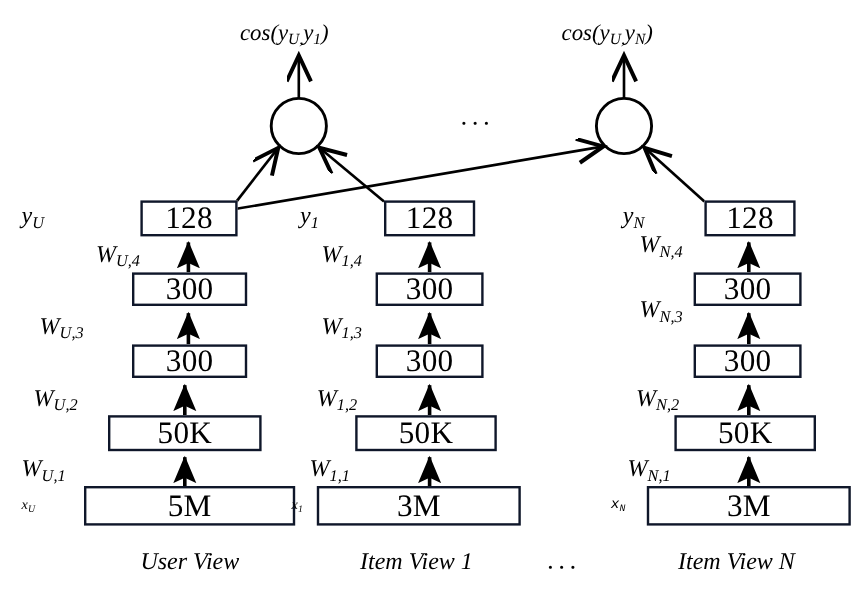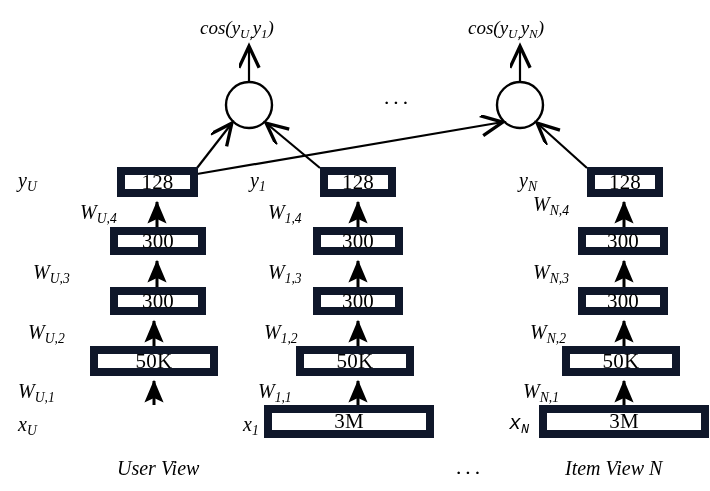--- a/index.html
+++ b/index.html
@@ -19,41 +19,41 @@
     position: absolute;
     left: 0;
     top: 0;
     width: 710px;
     height: 491px;
     pointer-events: none;
   }
   .node-box {
     position: absolute;
     box-sizing: border-box;
-    border: 8px solid #0f172a;
+    border: 2px solid #0f172a;
     background: #fff;
     display: flex;
     align-items: center;
     justify-content: center;
     font-family: "Liberation Serif", "DejaVu Serif", serif;
-    font-size: 21px;
+    font-size: 26px;
     color: #000;
     line-height: 1;
     letter-spacing: 0.2px;
   }
   .lbl {
     position: absolute;
     font-family: "Liberation Serif", "DejaVu Serif", serif;
     font-style: italic;
     color: #000;
     white-space: nowrap;
     line-height: 1;
   }
   .lbl-w { font-size: 20px; }
-  .lbl-x { font-size: 20px; }
+  .lbl-x { font-size: 12px; }
   .lbl-y { font-size: 20px; }
   .lbl-cos { font-size: 19px; }
   .lbl-view { font-size: 20px; }
   .lbl sub {
     font-size: 0.68em;
     font-style: italic;
     vertical-align: baseline;
     position: relative;
     top: 0.32em;
   }
@@ -137,20 +137,23 @@
   </div>
   <div class="node-box" style="left:110px; top:227px; width:96px; height:28px;">
     <span>300</span>
   </div>
   <div class="node-box" style="left:110px; top:287px; width:96px; height:28px;">
     <span>300</span>
   </div>
   <div class="node-box" style="left:90px; top:346px; width:128px; height:30px;">
     <span>50K</span>
   </div>
+  <div class="node-box" style="left:70px; top:405px; width:176px; height:33px;">
+    <span>5M</span>
+  </div>
 
   <div class="lbl lbl-y" style="left:18px; top:170px;">
     <span>y</span><sub>U</sub>
   </div>
   <div class="lbl lbl-w" style="left:33px; top:202px;margin-left:47px;">
     <span>W</span><sub>U,4</sub>
   </div>
   <div class="lbl lbl-w" style="left:33px; top:262px;">
     <span>W</span><sub>U,3</sub>
   </div>
@@ -192,20 +195,21 @@
   </div>
   <div class="lbl lbl-w" style="left:264px; top:322px;text-align:center;">
     <span>W</span><sub>1,2</sub>
   </div>
   <div class="lbl lbl-w" style="left:258px; top:381px;">
     <span>W</span><sub>1,1</sub>
   </div>
   <div class="lbl lbl-x" style="left:243px; top:414px;">
     <span>x</span><sub>1</sub>
   </div>
+  <div class="lbl lbl-view" style="left:300px; top:458px;">Item View 1</div>
 
   <div class="dots" style="left:455px; top:462px;">···</div>
 
   <div class="node-box" style="left:587px; top:167px; width:76px; height:30px;">
     <span>128</span>
   </div>
   <div class="node-box" style="left:578px; top:227px; width:90px; height:28px;">
     <span>300</span>
   </div>
   <div class="node-box" style="left:578px; top:287px; width:90px; height:28px;">
@@ -217,21 +221,21 @@
   <div class="node-box" style="left:539px; top:405px; width:170px; height:33px;">
     <span>3M</span>
   </div>
 
   <div class="lbl lbl-y" style="left:519px; top:170px;">
     <span>y</span><sub>N</sub>
   </div>
   <div class="lbl lbl-w" style="left:533px; top:194px;">
     <span>W</span><sub>N,4</sub>
   </div>
-  <div class="lbl lbl-w" style="left:533px; top:262px;">
+  <div class="lbl lbl-w" style="left:533px; top:248px;">
     <span>W</span><sub>N,3</sub>
   </div>
   <div class="lbl lbl-w" style="left:530px; top:322px;">
     <span>W</span><sub>N,2</sub>
   </div>
   <div class="lbl lbl-w" style="left:523px; top:381px;">
     <span>W</span><sub>N,1</sub>
   </div>
   <div class="lbl lbl-x" style="left:509px; top:414px;font-family:Liberation Mono, monospace;">
     <span>x</span><sub>N</sub>

